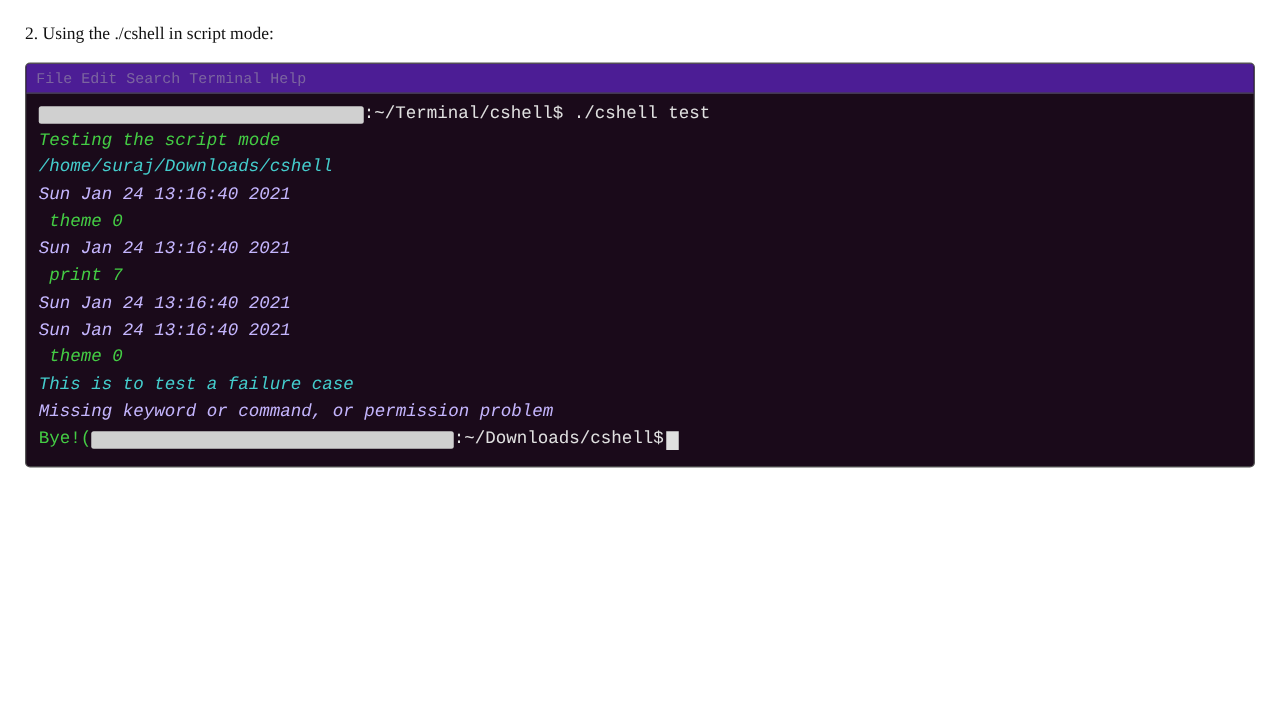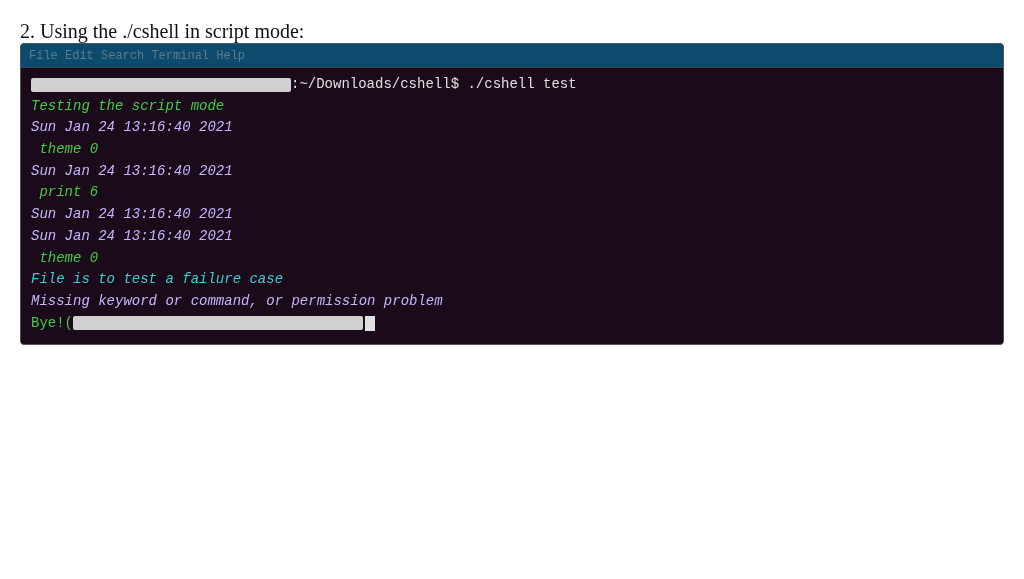--- a/index.html
+++ b/index.html
@@ -6,35 +6,36 @@
 
     body {
       background: #fff;
       font-family: Georgia, serif;
       padding: 20px;
       width: 1024px;
       min-height: 579px;
     }
 
     .heading {
-      font-size: 20px;
+      font-size: 14px;
       color: #111;
+      margin-bottom: 14px;
     }
 
     .terminal-wrapper {
       background: #1a0a1a;
       border: 1px solid #555;
       border-radius: 4px;
       overflow: hidden;
       font-family: 'Courier New', Courier, monospace;
       font-size: 14px;
     }
 
     .terminal-titlebar {
-      background: #0c4a6e;
+      background: #4c1d95;
       height: 24px;
       display: flex;
       align-items: center;
       padding: 0 8px;
       border-bottom: 1px solid #444;
     }
 
     .terminal-titlebar-text {
       color: #aaa;
       font-size: 12px;
@@ -86,34 +87,36 @@
 <p class="heading">2. Using the ./cshell in script mode:</p>
 
 <div class="terminal-wrapper">
   <div class="terminal-titlebar">
     <span class="terminal-titlebar-text">File Edit Search Terminal Help</span>
   </div>
   <div class="terminal-body">
 
     <div class="prompt-line">
       <span class="redacted-block" style="width:260px; background:#d0d0d0;"></span>
-      <span class="color-white">:~/Downloads/cshell$ ./cshell test</span>
+      <span class="color-white">:~/Terminal/cshell$ ./cshell test</span>
     </div>
 
     <span class="line color-green">Testing the script mode</span>
+    <span class="line color-cyan">/home/suraj/Downloads/cshell</span>
     <span class="line color-red">Sun Jan 24 13:16:40 2021</span>
     <span class="line color-green"> theme 0</span>
     <span class="line color-red">Sun Jan 24 13:16:40 2021</span>
-    <span class="line color-green"> print 6</span>
+    <span class="line color-green"> print 7</span>
     <span class="line color-red">Sun Jan 24 13:16:40 2021</span>
     <span class="line color-red">Sun Jan 24 13:16:40 2021</span>
     <span class="line color-green"> theme 0</span>
-    <span class="line color-cyan">File is to test a failure case</span>
+    <span class="line color-cyan">This is to test a failure case</span>
     <span class="line color-red">Missing keyword or command, or permission problem</span>
 
     <div class="prompt-line">
       <span class="color-green">Bye!(</span>
       <span class="redacted-block" style="width:290px; background:#d0d0d0;"></span>
+      <span class="color-white">:~/Downloads/cshell$ </span>
       <span class="cursor-block"></span>
     </div>
 
   </div>
 </div>
 
 </body></html>

